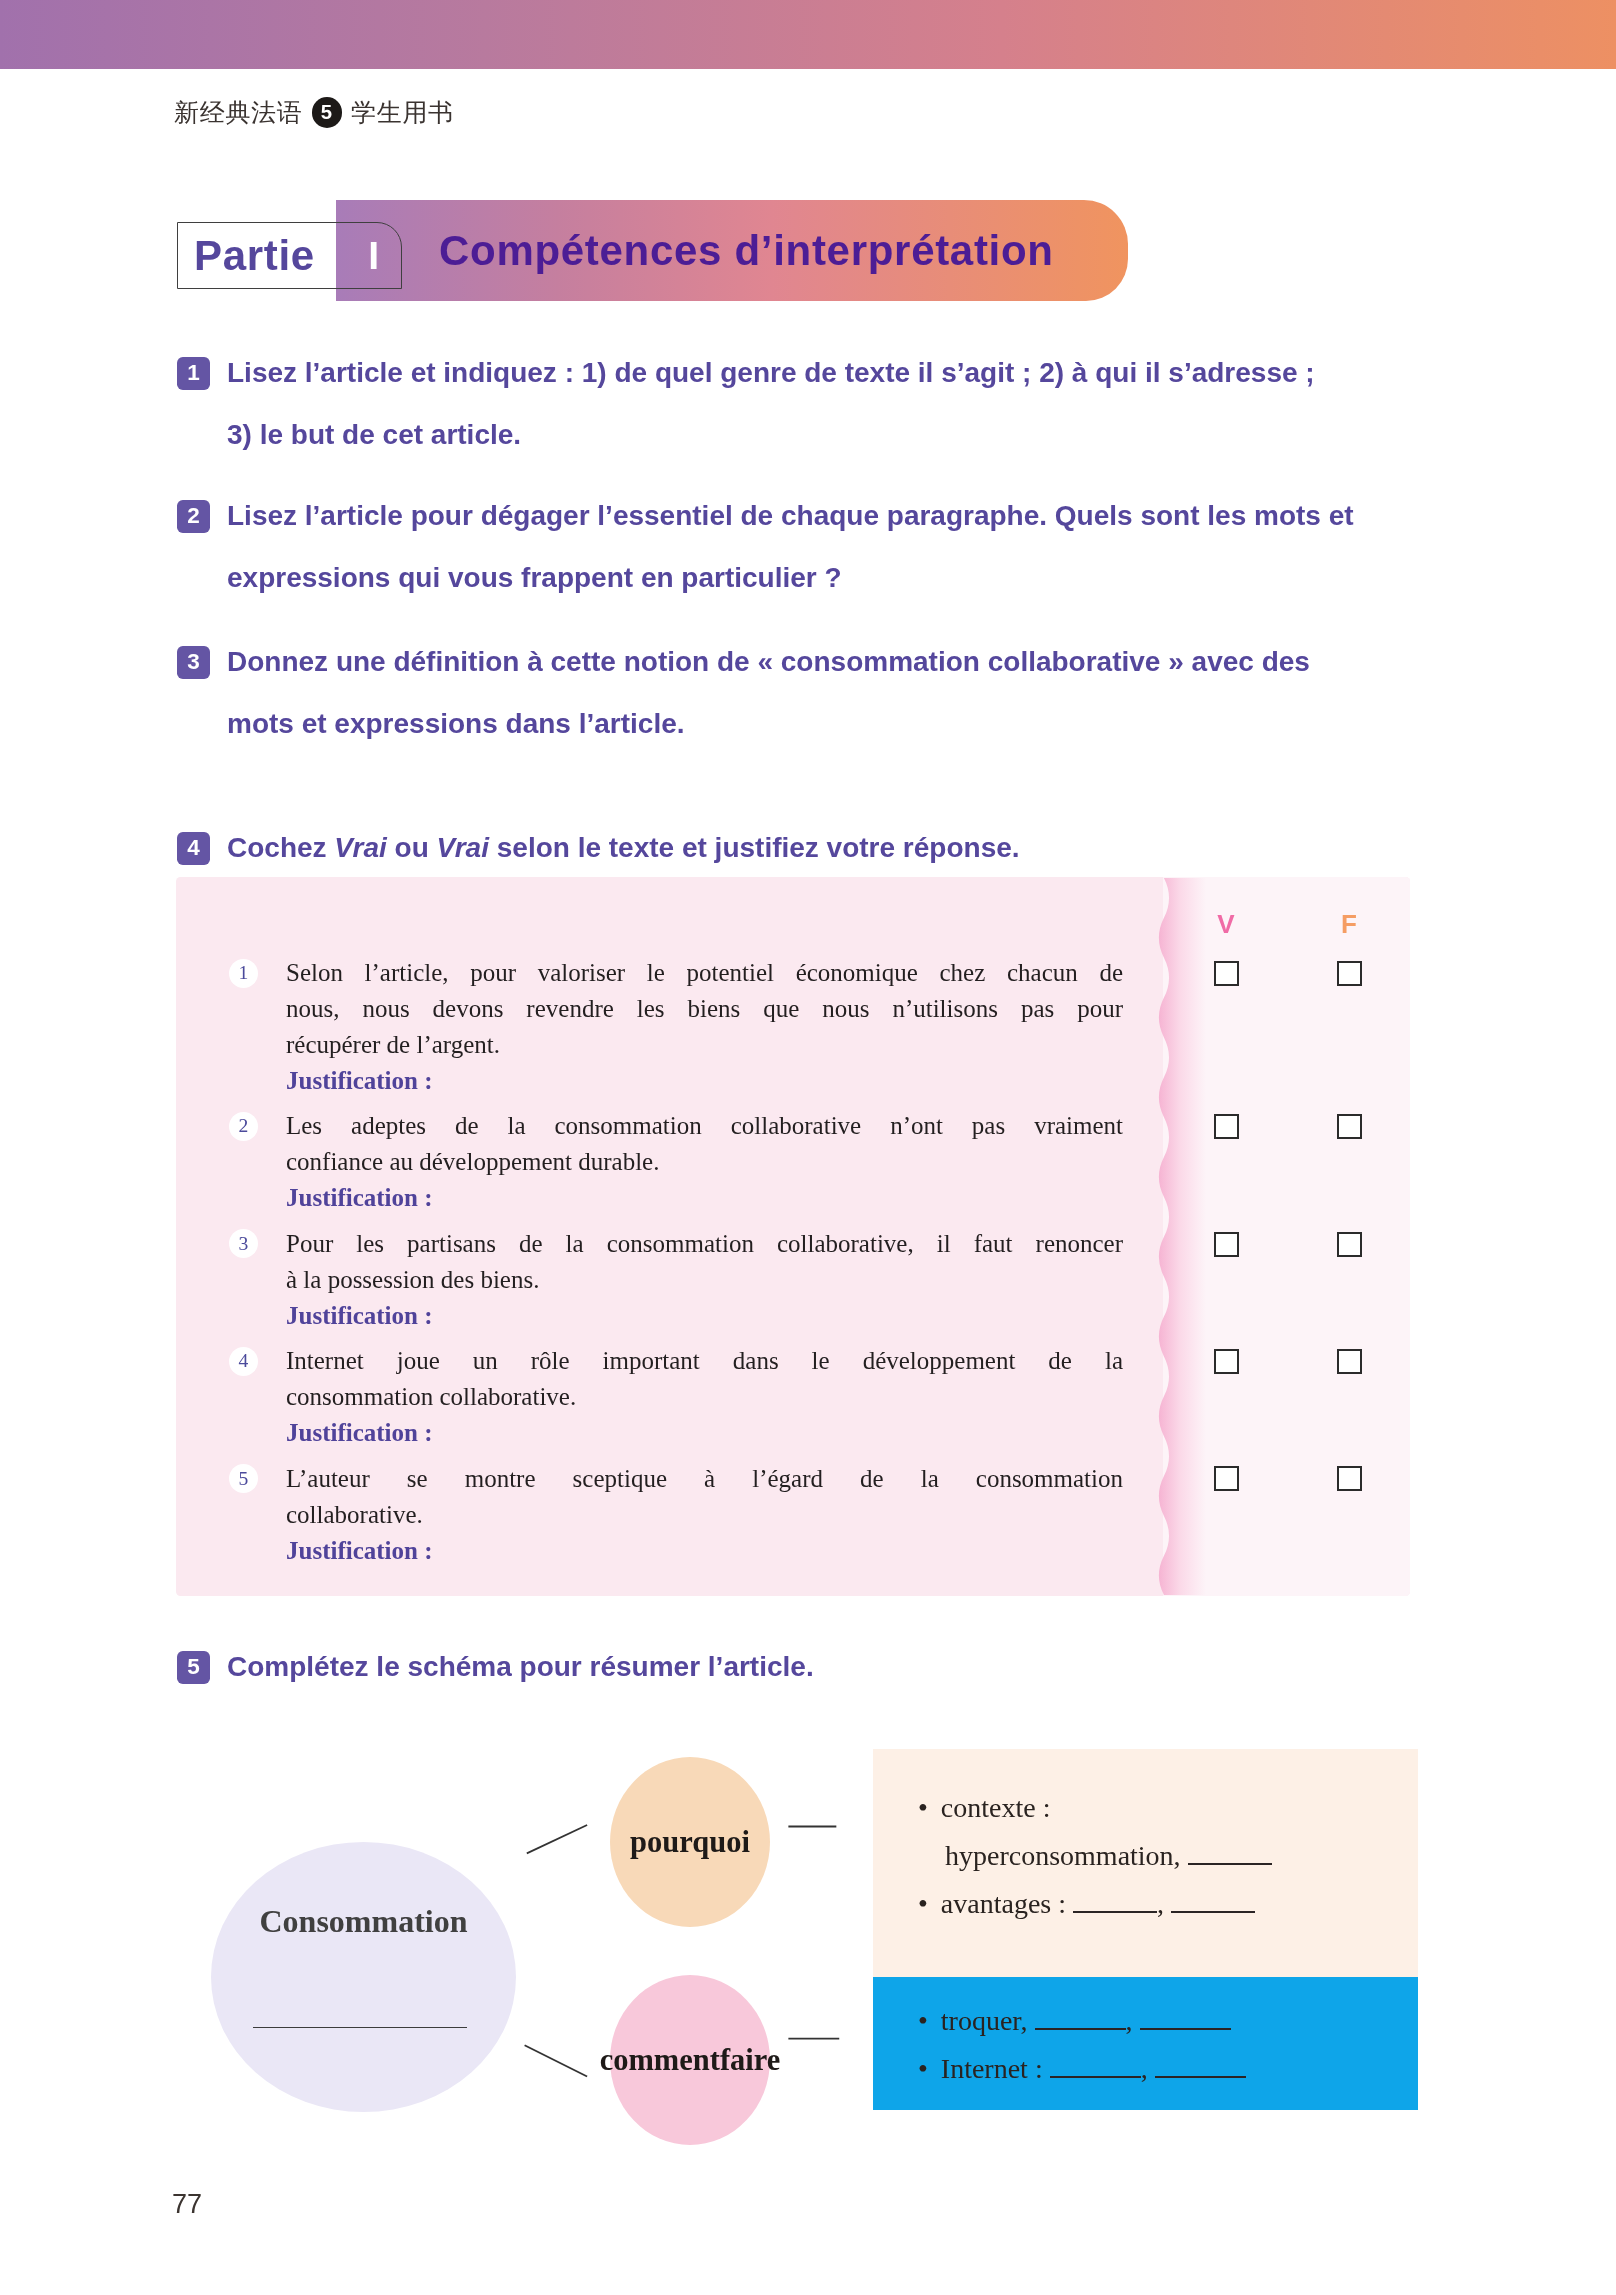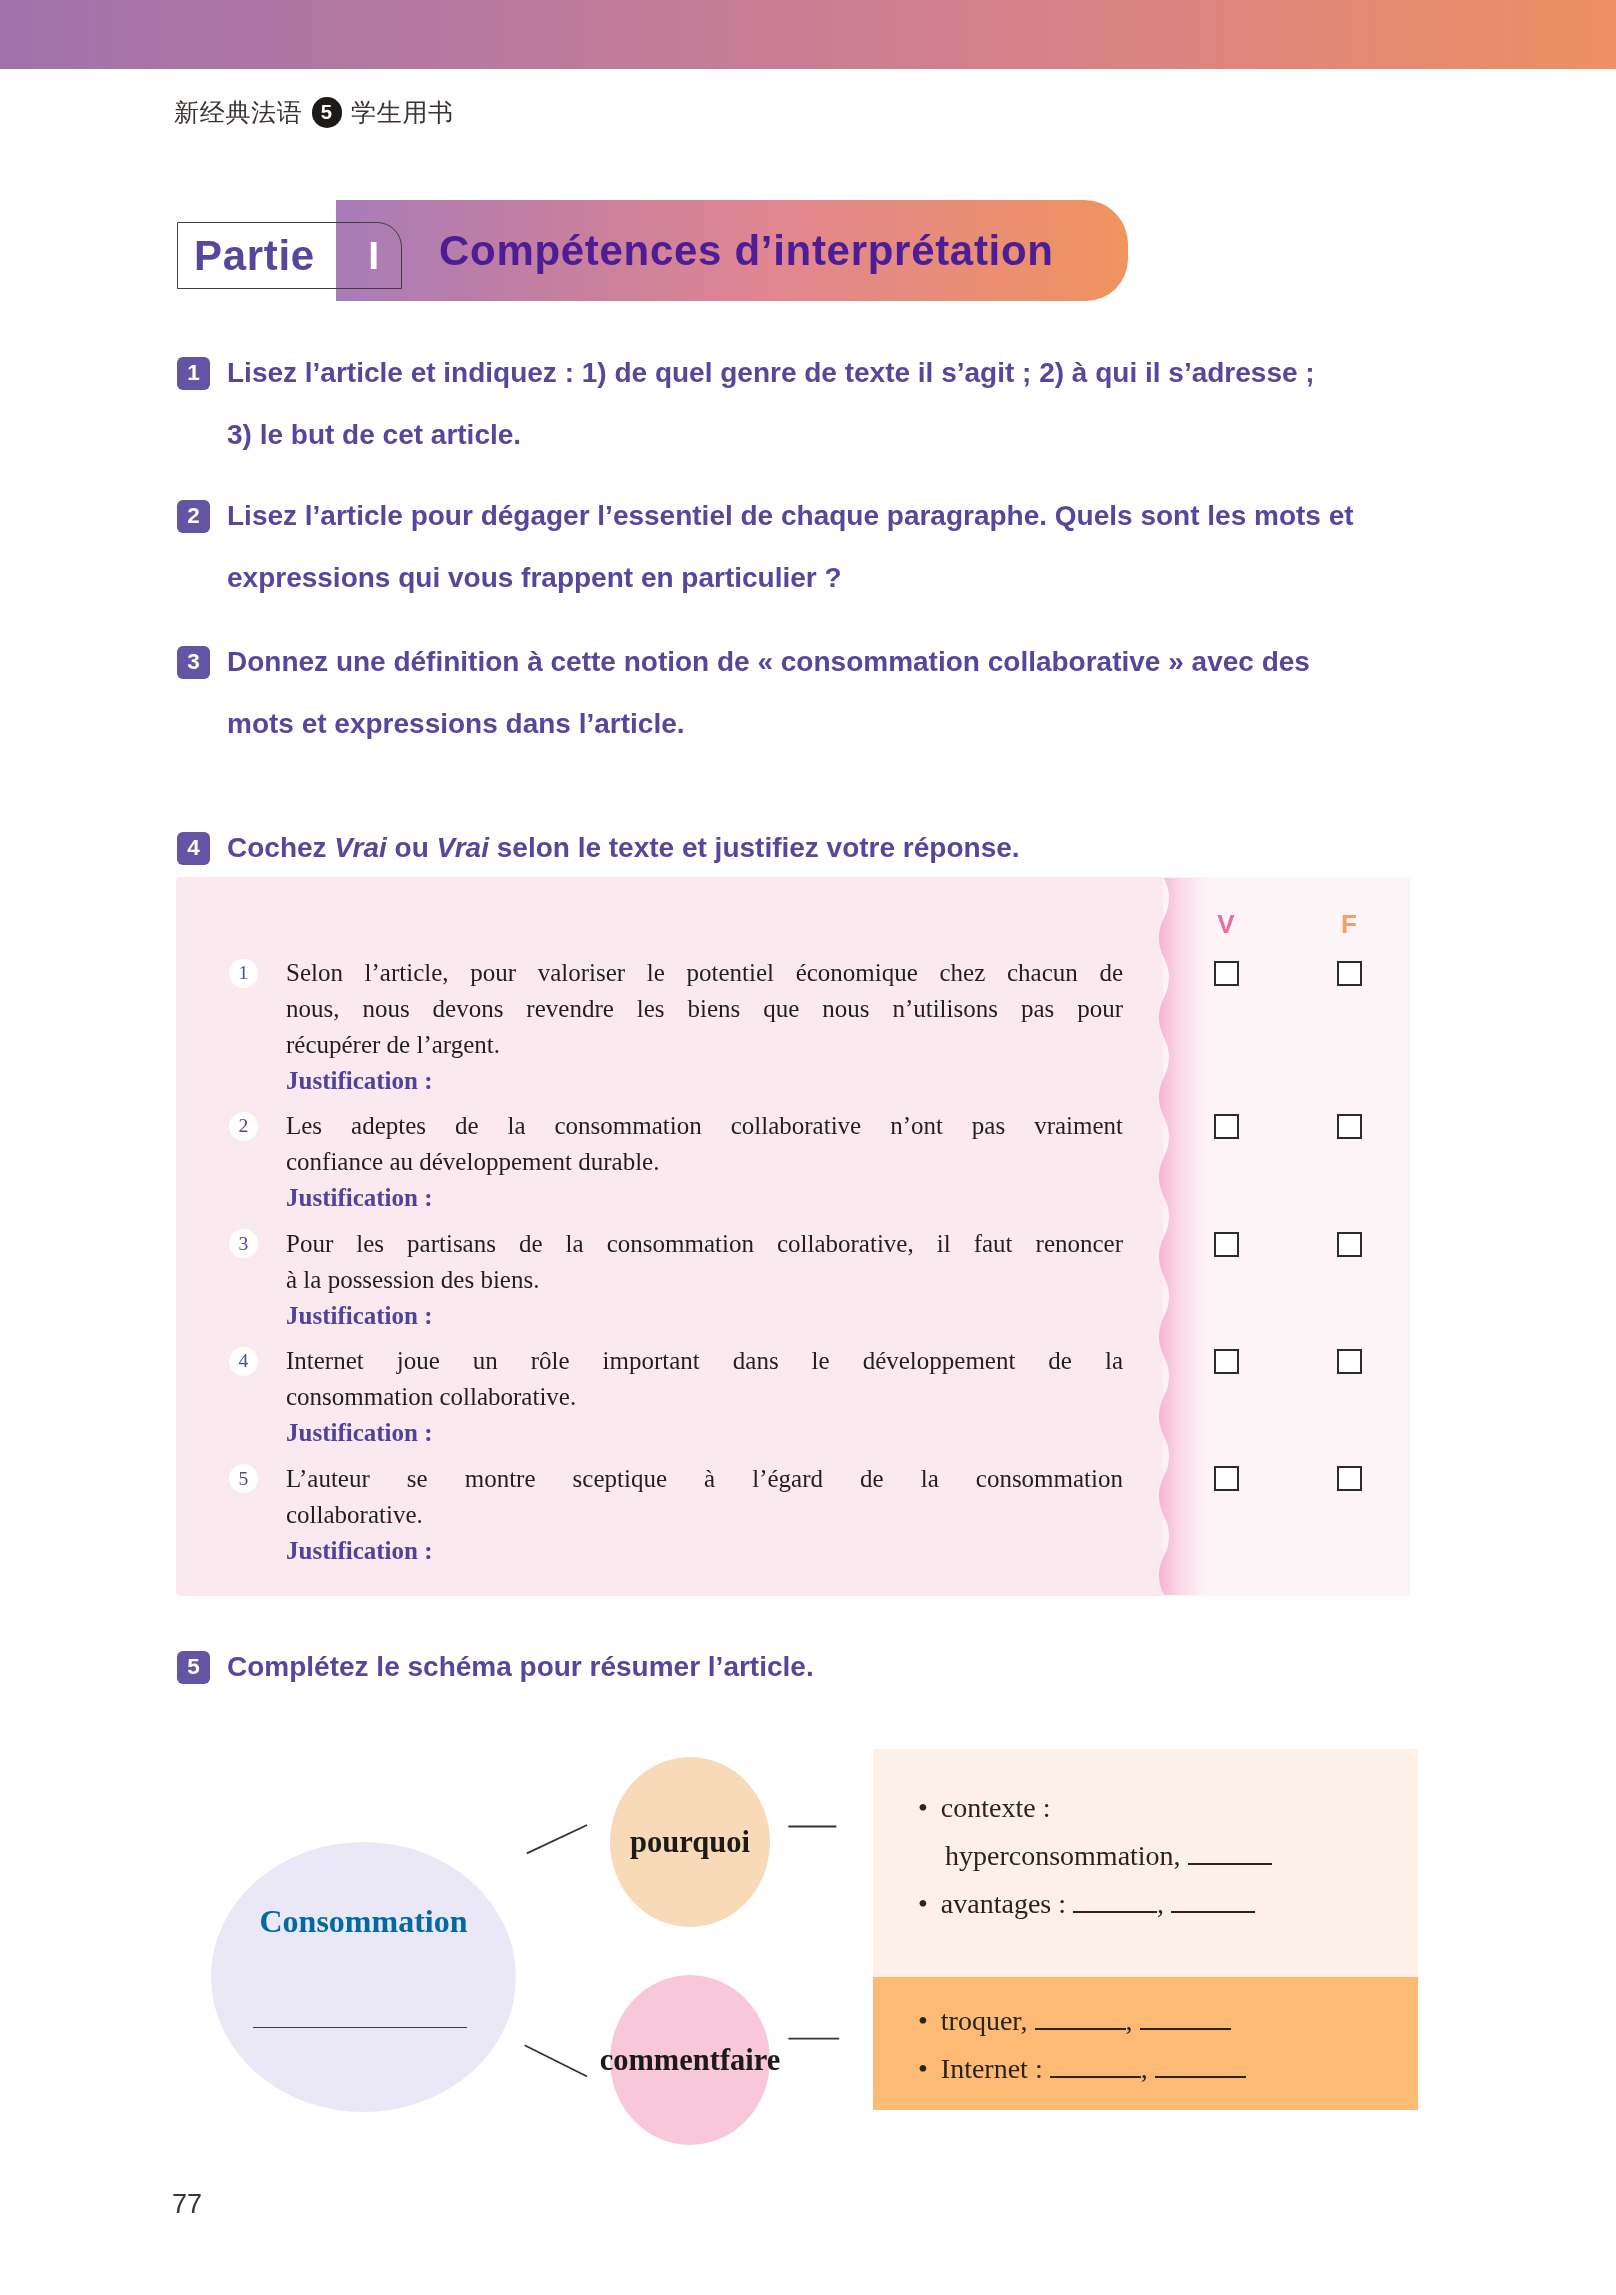--- a/index.html
+++ b/index.html
@@ -54,28 +54,28 @@
   .vcell,.fcell{display:flex;justify-content:center;align-items:flex-start;}
   .cbox{width:25px;height:25px;margin-top:5.8px;box-sizing:border-box;border:2.2px solid #2b2b2b;background:#ffffff;}
 
   
   .diagram{position:absolute;left:0;top:1729px;width:1616px;height:458px;}
   .connectors{position:absolute;left:0;top:0;}
   .ell{position:absolute;border-radius:50%;display:flex;align-items:center;justify-content:center;
        font-family:"Liberation Serif",serif;font-weight:bold;}
   .ell-main{left:211px;top:113px;width:305px;height:270px;background:#eae7f6;}
   .ell-main-label{position:absolute;left:0;top:61px;width:305px;text-align:center;
-                  font-family:"Liberation Serif",serif;font-weight:bold;font-size:32px;color:#0369a1;}
+                  font-family:"Liberation Serif",serif;font-weight:bold;font-size:32px;color:#404040;}
   .ell-main-blank{position:absolute;left:42px;top:185px;width:214px;border-top:1.5px solid #3c3c3c;}
   .ell-why{left:610px;top:28px;width:160px;height:170px;background:#f8d9b8;font-size:30.5px;color:#1e1a18;}
   .ell-how{left:610px;top:246px;width:160px;height:170px;background:#f8c8da;font-size:30.5px;color:#1e1a18;
            flex-direction:row;line-height:45px;}
   .sbox{position:absolute;box-sizing:border-box;font-family:"Liberation Serif",serif;font-size:28px;color:#2a2320;}
   .sbox-why{left:873px;top:20.3px;width:545px;height:233px;background:#fdf0e6;padding:35px 0 0 45px;}
-  .sbox-how{left:873px;top:248px;width:545px;height:133px;background:#fdba74;padding:20.3px 0 0 45px;}
+  .sbox-how{left:873px;top:248px;width:545px;height:133px;background:#0ea5e9;padding:20.3px 0 0 45px;}
   .bline{line-height:48px;white-space:nowrap;}
   .bline.bullet::before{content:"•";margin-right:13px;}
   .indent{padding-left:27px;}
   .blank{display:inline-block;border-bottom:2.2px solid #2b2424;height:0.9em;}
   .w115{width:84px;}.w125{width:91px;}
 
   .pagenum{position:absolute;left:158px;top:2189px;width:58px;text-align:center;
            font-size:27px;color:#3b3430;}
 </style>
 </head>

